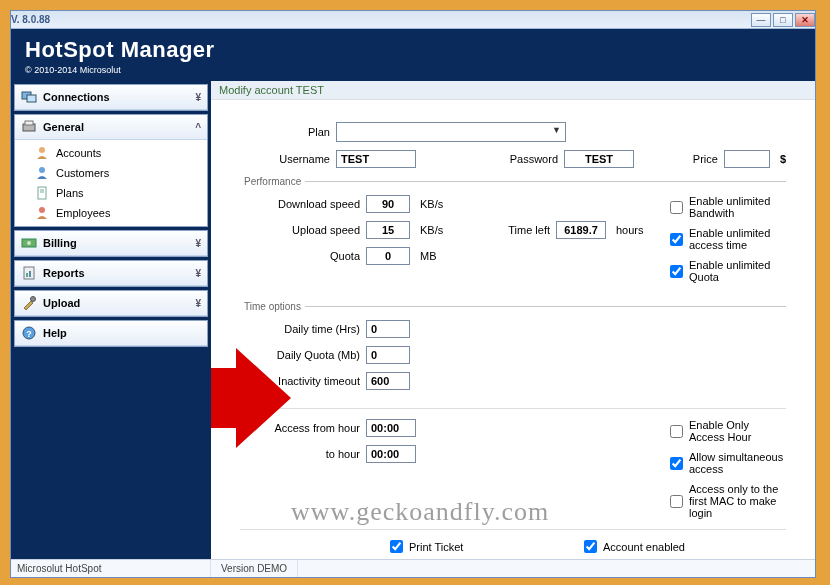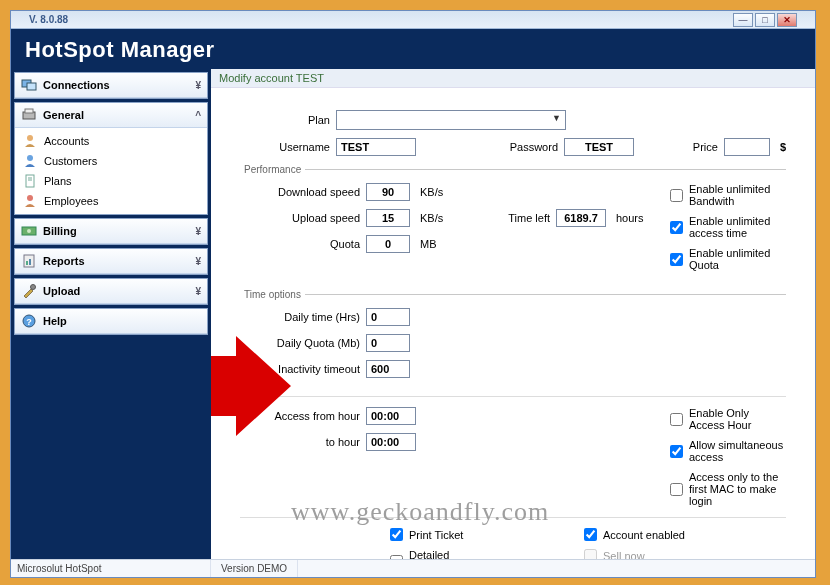--- a/index.html
+++ b/index.html
@@ -19,21 +19,21 @@
   background: #fff;
   border: 1px solid #6a8bbd;
   display: flex;
   flex-direction: column;
 }
 .titlebar {
   height: 18px;
   background: linear-gradient(#d7e4f2,#e8f0fa);
   display: flex;
   align-items: center;
-  padding: 0 18px;
+  padding: 0 0;
   border-bottom: 1px solid #a0b8d8;
 }
 .titlebar-text { color: #3a5a8a; font-weight: bold; font-size: 10px; flex:1;}
 .titlebar-btns { display:flex; gap:2px;}
 .tbtn { width:20px; height:14px; border:1px solid #7a94b8; background:linear-gradient(#fbfdff,#dbe8f7); display:flex; align-items:center; justify-content:center; font-size:9px; color:#335; cursor:pointer;}
 .tbtn.close { background:linear-gradient(#f9d8d5,#e07a6e); color:#8a0000; font-weight:bold;}
 .header {
   background: #0a2a5c;
   color: #fff;
   padding: 8px 14px 6px;
@@ -52,21 +52,21 @@
   background: linear-gradient(#fdfeff,#e6eef8);
   border-bottom:1px solid #c4d4ea;
   padding:4px 6px;
   display:flex; align-items:center; gap:6px;
   font-weight:bold; font-size:11px; color:#000;
   cursor:pointer;
 }
 .panel-head .spacer{flex:1;}
 .chev { font-size:10px; color:#556;}
 .pic {width:16px;height:16px; display:inline-flex;align-items:center;justify-content:center;}
-.panel-body { padding:3px 2px;}
+.panel-body { padding:3px 14px;}
 .item { display:flex; align-items:center; gap:7px; padding:3px 6px; font-size:11px; color:#000; cursor:pointer;}
 .item .pic{width:14px;height:14px;}
 .main { flex:1; background:#fff; display:flex; flex-direction:column; min-width:0;}
 .crumb { background:#e9eff7; color:#476; padding:3px 8px; font-size:11px; color:#3a6f3a; border-bottom:1px solid #dde;}
 .form { flex:1; padding:10px 29px 4px; position:relative; overflow:hidden;}
 .row { display:flex; align-items:center; margin-bottom:8px; gap:6px;}
 .lbl { text-align:right; width:90px; font-size:11px;}
 .lbl2 { text-align:right; width:120px; font-size:11px;}
 .inp { border:1px solid #7a8aa3; height:18px; padding:1px 4px; font-size:11px; background:#fff;}
 .inp.bold{font-weight:bold;}
@@ -98,20 +98,21 @@
     <span class="titlebar-text">V.  8.0.88</span>
     <div class="titlebar-btns">
       <div class="tbtn">—</div>
       <div class="tbtn">□</div>
       <div class="tbtn close">✕</div>
     </div>
   </div>
 
   <div class="header">
     <h1>HotSpot Manager</h1>
+    <div class="copy">© 2010-2014 Microsolut</div>
   </div>
 
   <div class="body">
     <div class="sidebar">
 
       <div class="panel">
         <div class="panel-head">
           <span class="pic">
             <svg width="16" height="16">
                 <rect x="1" y="3" width="9" height="7" fill="#7ab3e6" stroke="#356"></rect>

